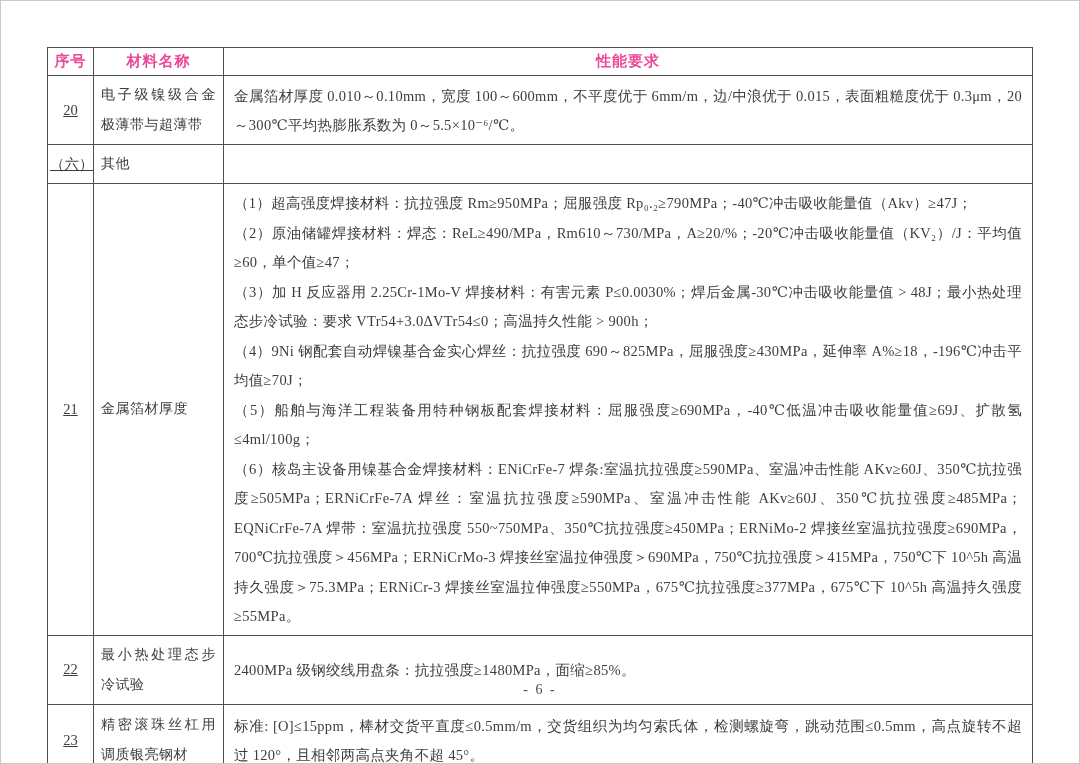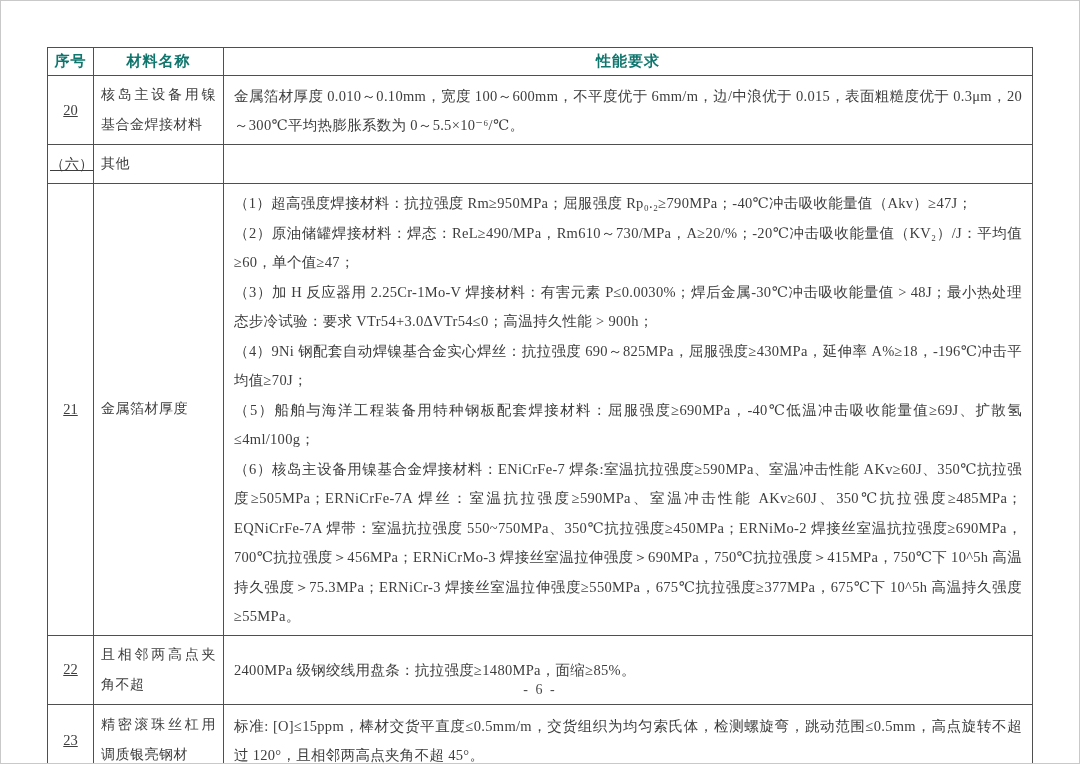--- a/index.html
+++ b/index.html
@@ -25,21 +25,21 @@
     border: 1px solid #4f4f4f;
     box-sizing: border-box;
   }
   .materials th {
     font-size: 15px;
     font-weight: bold;
     text-align: center;
     padding: 4px 2px;
     letter-spacing: 1px;
     height: 27px;
-    color: #0f766e;
+    color: #ec4899;
   }
   td.c-no {
     text-align: center;
     vertical-align: middle;
     font-size: 14.5px;
     padding: 2px;
     text-decoration: underline;
   }
   td.c-name {
     font-size: 14px;
@@ -85,21 +85,21 @@
     <thead>
       <tr>
         <th>序号</th>
         <th>材料名称</th>
         <th>性能要求</th>
       </tr>
     </thead>
     <tbody>
       <tr class="row-20">
         <td class="c-no">20</td>
-        <td class="c-name">核岛主设备用镍基合金焊接材料</td>
+        <td class="c-name">电子级镍级合金极薄带与超薄带</td>
         <td class="c-req">金属箔材厚度 0.010～0.10mm，宽度 100～600mm，不平度优于 6mm/m，边/中浪优于 0.015，表面粗糙度优于 0.3μm，20～300℃平均热膨胀系数为 0～5.5×10⁻⁶/℃。</td>
       </tr>
       <tr class="row-6">
         <td class="c-no">（六）</td>
         <td class="c-name">其他</td>
         <td class="c-req"></td>
       </tr>
       <tr class="row-21">
         <td class="c-no">21</td>
         <td class="c-name">金属箔材厚度</td>
@@ -107,21 +107,21 @@
           <p>（1）超高强度焊接材料：抗拉强度 Rm≥950MPa；屈服强度 Rp₀.₂≥790MPa；-40℃冲击吸收能量值（Akv）≥47J；</p>
           <p>（2）原油储罐焊接材料：焊态：ReL≥490/MPa，Rm610～730/MPa，A≥20/%；-20℃冲击吸收能量值（KV₂）/J：平均值≥60，单个值≥47；</p>
           <p>（3）加 H 反应器用 2.25Cr-1Mo-V 焊接材料：有害元素 P≤0.0030%；焊后金属-30℃冲击吸收能量值 &gt; 48J；最小热处理态步冷试验：要求 VTr54+3.0ΔVTr54≤0；高温持久性能 &gt; 900h；</p>
           <p>（4）9Ni 钢配套自动焊镍基合金实心焊丝：抗拉强度 690～825MPa，屈服强度≥430MPa，延伸率 A%≥18，-196℃冲击平均值≥70J；</p>
           <p>（5）船舶与海洋工程装备用特种钢板配套焊接材料：屈服强度≥690MPa，-40℃低温冲击吸收能量值≥69J、扩散氢≤4ml/100g；</p>
           <p>（6）核岛主设备用镍基合金焊接材料：ENiCrFe-7 焊条:室温抗拉强度≥590MPa、室温冲击性能 AKv≥60J、350℃抗拉强度≥505MPa；ERNiCrFe-7A 焊丝：室温抗拉强度≥590MPa、室温冲击性能 AKv≥60J、350℃抗拉强度≥485MPa；EQNiCrFe-7A 焊带：室温抗拉强度 550~750MPa、350℃抗拉强度≥450MPa；ERNiMo-2 焊接丝室温抗拉强度≥690MPa，700℃抗拉强度＞456MPa；ERNiCrMo-3 焊接丝室温拉伸强度＞690MPa，750℃抗拉强度＞415MPa，750℃下 10^5h 高温持久强度＞75.3MPa；ERNiCr-3 焊接丝室温拉伸强度≥550MPa，675℃抗拉强度≥377MPa，675℃下 10^5h 高温持久强度≥55MPa。</p>
         </td>
       </tr>
       <tr class="row-22">
         <td class="c-no">22</td>
-        <td class="c-name">且相邻两高点夹角不超</td>
+        <td class="c-name">最小热处理态步冷试验</td>
         <td class="c-req">2400MPa 级钢绞线用盘条：抗拉强度≥1480MPa，面缩≥85%。</td>
       </tr>
       <tr class="row-23">
         <td class="c-no">23</td>
         <td class="c-name">精密滚珠丝杠用调质银亮钢材</td>
         <td class="c-req">标准: [O]≤15ppm，棒材交货平直度≤0.5mm/m，交货组织为均匀索氏体，检测螺旋弯，跳动范围≤0.5mm，高点旋转不超过 120°，且相邻两高点夹角不超 45°。</td>
       </tr>
     </tbody>
   </table>
 

